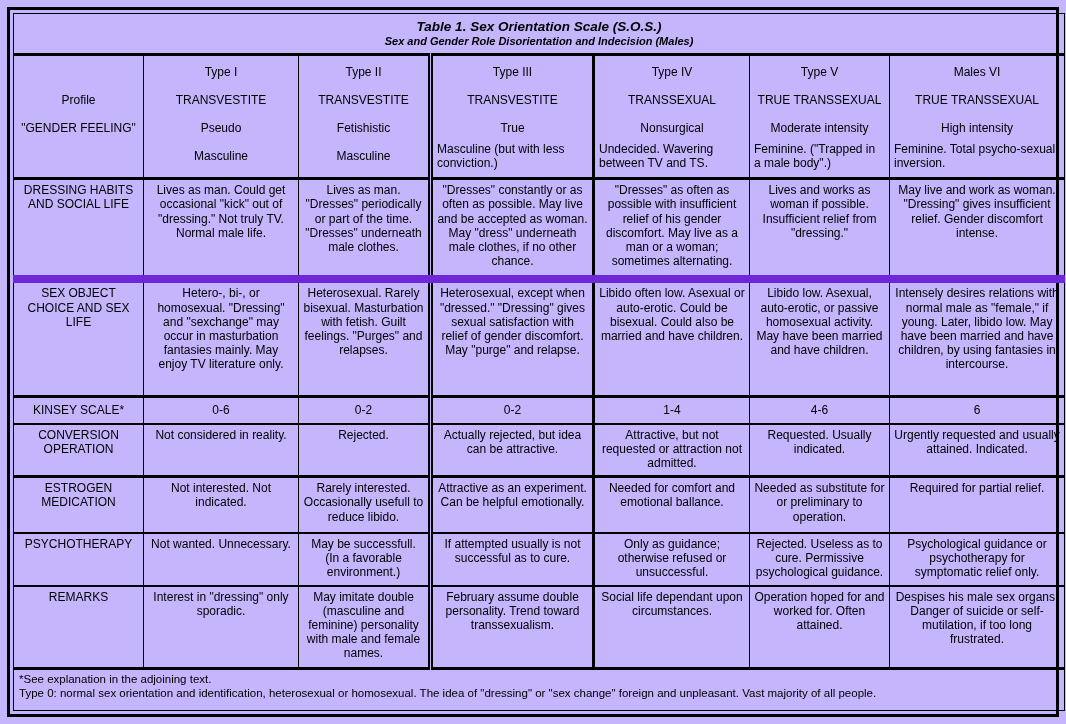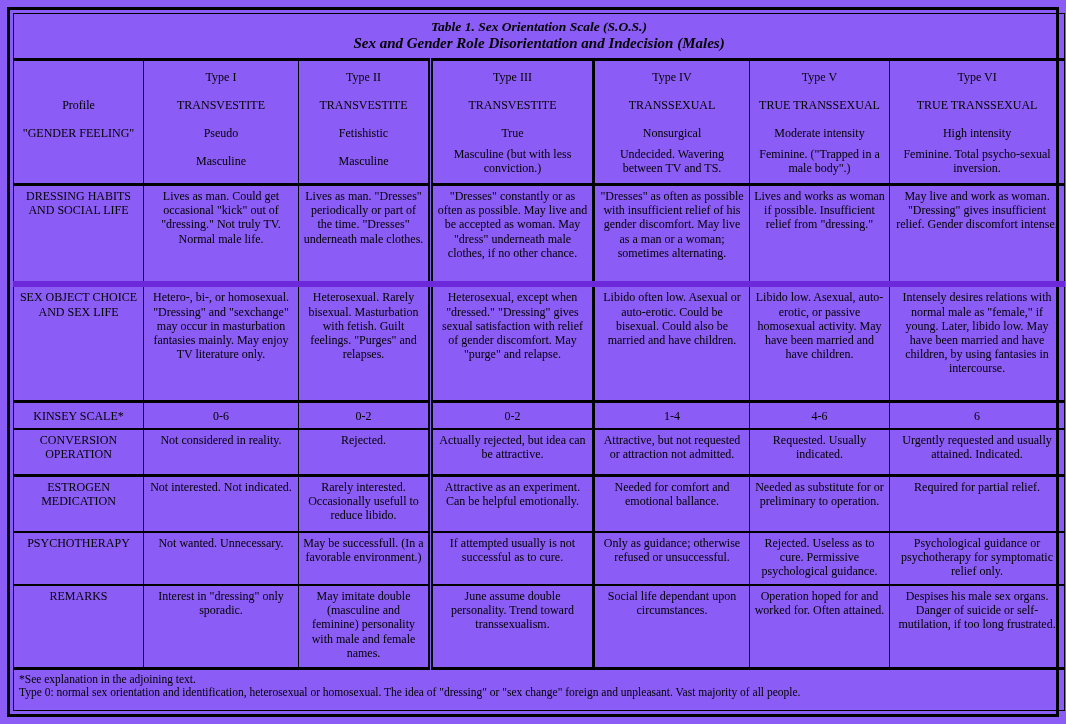--- a/index.html
+++ b/index.html
@@ -1,19 +1,19 @@
 <!DOCTYPE html>
 <html><head>
 <meta charset="utf-8">
 <style>
   html, body { margin:0; padding:0; background:#ffffff; }
   .page {
     width:1066px; height:724px; box-sizing:border-box;
-    padding:7px; background:#8b5cf6;
-    font-family:Liberation Serif, serif; color:#000;
+    padding:7px; background:#c4b5fd;
+    font-family:Liberation Sans, sans-serif; color:#000;
   }
   .frame {
     border:3px solid #000; padding:3px; box-sizing:border-box;
     width:100%; height:100%;
   }
   table.sos {
     border-collapse:collapse; table-layout:fixed;
     width:100%; height:100%;
   }
   td {
@@ -23,30 +23,30 @@
     padding:3px 4px; box-sizing:border-box;
     word-wrap:break-word;
   }
   
   col.c-stub{width:130px} col.c-t1{width:155px} col.c-t2{width:132px}
   col.c-t3{width:163px} col.c-t4{width:156px} col.c-t5{width:140px}
   col.c-t6{width:175px}
 
   .title-row td { height:38px; border-bottom:3px solid #000; vertical-align:middle; padding:4px; }
   .title-line1 { font-weight:bold; font-style:italic; font-size:13.5px; }
-  .title-line2 { font-weight:bold; font-style:italic; font-size:15px; }
+  .title-line2 { font-weight:bold; font-style:italic; font-size:11px; }
 
   .group-row td { height:30px; vertical-align:middle; border-bottom:3px solid #000; }
   .group-label { font-weight:bold; font-size:12.5px; }
 
   .profile-row td { height:114px; padding:2px 4px; border-bottom:3px solid #000; }
-  .pline { min-height:28px; display:flex; align-items:center; justify-content:center; text-align:center; }
+  .pline { min-height:28px; display:flex; align-items:center; justify-content:center; text-align:left; }
 
   .r-dressing td   { height:95px;  border-top:3px solid #a16207; }
-  .r-sexobject td  { height:112px; border-top:6px solid #6d28d9; }
+  .r-sexobject td  { height:112px; border-top:8px solid #6d28d9; }
   .r-kinsey td     { height:26px;  border-top:3px solid #000; vertical-align:middle; }
   .r-conversion td { height:44px;  border-top:2px solid #000; }
   .r-estrogen td   { height:54px;  border-top:3px solid #000; }
   .r-psycho td     { height:38px;  border-top:2px solid #000; }
   .r-remarks td    { height:76px;  border-top:2px solid #000; }
 
   td.dblL { border-left:5px double #000;border-radius:31px; }   
   td.thkL { border-left:3px solid #000; }    
 
   td.stub { vertical-align:top; }
@@ -113,21 +113,21 @@
           <div class="pline">Nonsurgical</div>
           <div class="pline">Undecided. Wavering between TV and TS.</div>
         </td>
         <td>
           <div class="pline">Type V</div>
           <div class="pline">TRUE TRANSSEXUAL</div>
           <div class="pline">Moderate intensity</div>
           <div class="pline">Feminine. ("Trapped in a male body".)</div>
         </td>
         <td>
-          <div class="pline">Type VI</div>
+          <div class="pline">Males VI</div>
           <div class="pline">TRUE TRANSSEXUAL</div>
           <div class="pline">High intensity</div>
           <div class="pline">Feminine. Total psycho-sexual inversion.</div>
         </td>
       </tr>
 
       <tr class="r-dressing">
         <td class="stub">DRESSING HABITS AND SOCIAL LIFE</td>
         <td>Lives as man. Could get occasional "kick" out of "dressing." Not truly TV. Normal male life.</td>
         <td>Lives as man. "Dresses" periodically or part of the time. "Dresses" underneath male clothes.</td>
@@ -184,21 +184,21 @@
         <td class="dblL">If attempted usually is not successful as to cure.</td>
         <td class="thkL">Only as guidance; otherwise refused or unsuccessful.</td>
         <td>Rejected. Useless as to cure. Permissive psychological guidance.</td>
         <td>Psychological guidance or psychotherapy for symptomatic relief only.</td>
       </tr>
 
       <tr class="r-remarks">
         <td class="stub">REMARKS</td>
         <td>Interest in "dressing" only sporadic.</td>
         <td>May imitate double (masculine and feminine) personality with male and female names.</td>
-        <td class="dblL">June assume double personality. Trend toward transsexualism.</td>
+        <td class="dblL">February assume double personality. Trend toward transsexualism.</td>
         <td class="thkL">Social life dependant upon circumstances.</td>
         <td>Operation hoped for and worked for. Often attained.</td>
         <td>Despises his male sex organs. Danger of suicide or self-mutilation, if too long frustrated.</td>
       </tr>
 
       <tr class="footnote-row">
         <td colspan="7">
           <div>*See explanation in the adjoining text.</div>
           <div>Type 0: normal sex orientation and identification, heterosexual or homosexual. The idea of "dressing" or "sex change" foreign and unpleasant. Vast majority of all people.</div>
         </td>

